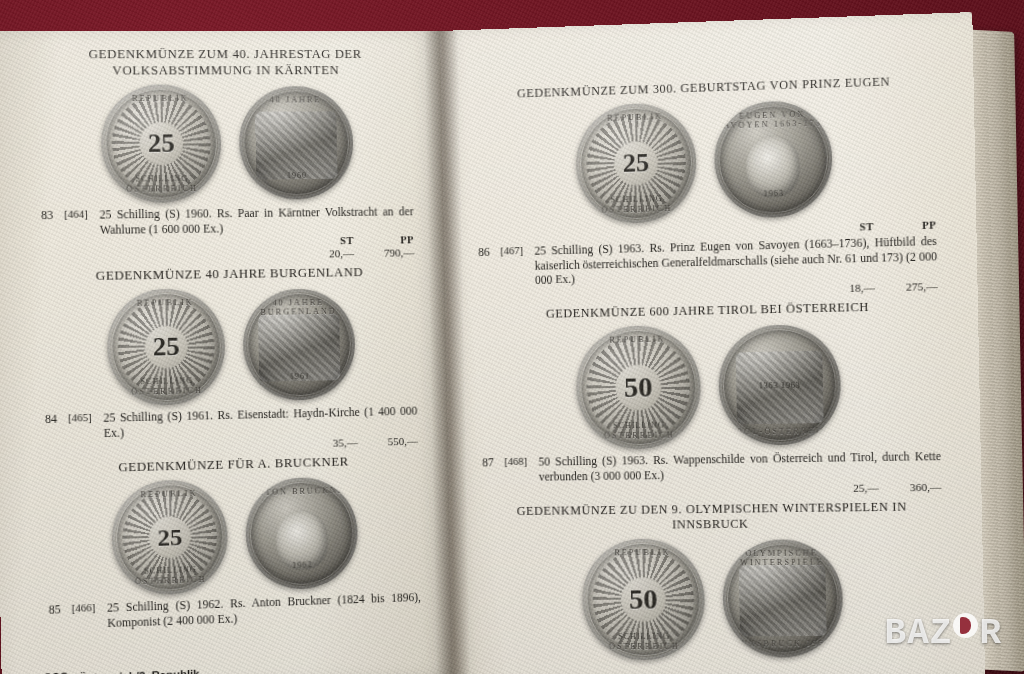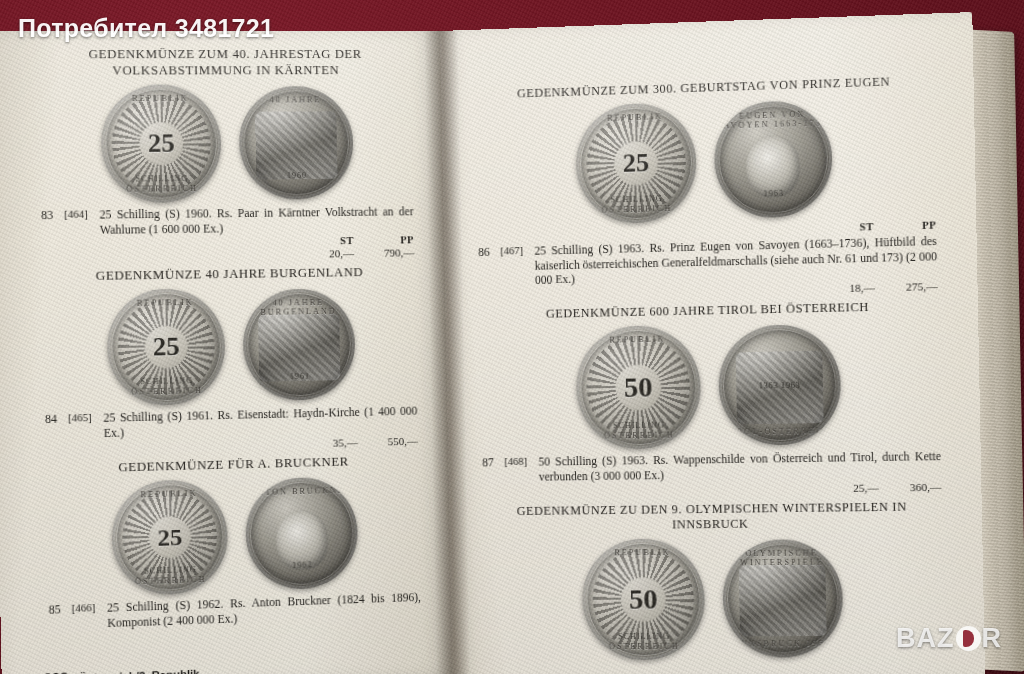--- a/index.html
+++ b/index.html
@@ -41,23 +41,23 @@
     letter-spacing: .3px;
     text-shadow: 0 1px 3px rgba(0,0,0,.55);
     opacity: .95;
   }
   
   .wm-brand {
     position: absolute;
     right: 22px; bottom: 20px;
     z-index: 60;
     display: flex;
-    align-items: center;
-    font-family: Liberation Sans, sans-serif;
-    font-size: 27px;
+    align-items: flex-start;
+    font-family: Liberation Mono, monospace;
+    font-size: 36px;
     font-weight: 800;
     color: rgba(255,255,255,.80);
     letter-spacing: 1px;
     text-shadow: 0 1px 3px rgba(0,0,0,.45);
   }
   .wm-brand .bz-icon {
     display: inline-block;
     width: 25px; height: 25px;
     margin: 0 1px;
     border-radius: 50%;
@@ -501,21 +501,20 @@
             </div>
           </div>
         </div>
 
       </div>
     </div>
 
     <div class="gutter"></div>
   </div>
 
-  <div class="wm-user">Потребител 3481721</div>
 
   <div class="wm-brand">
     <span>BAZ</span>
     <span class="bz-icon"></span>
     <span>R</span>
   </div>
 
 </div>
 
 </body></html>

